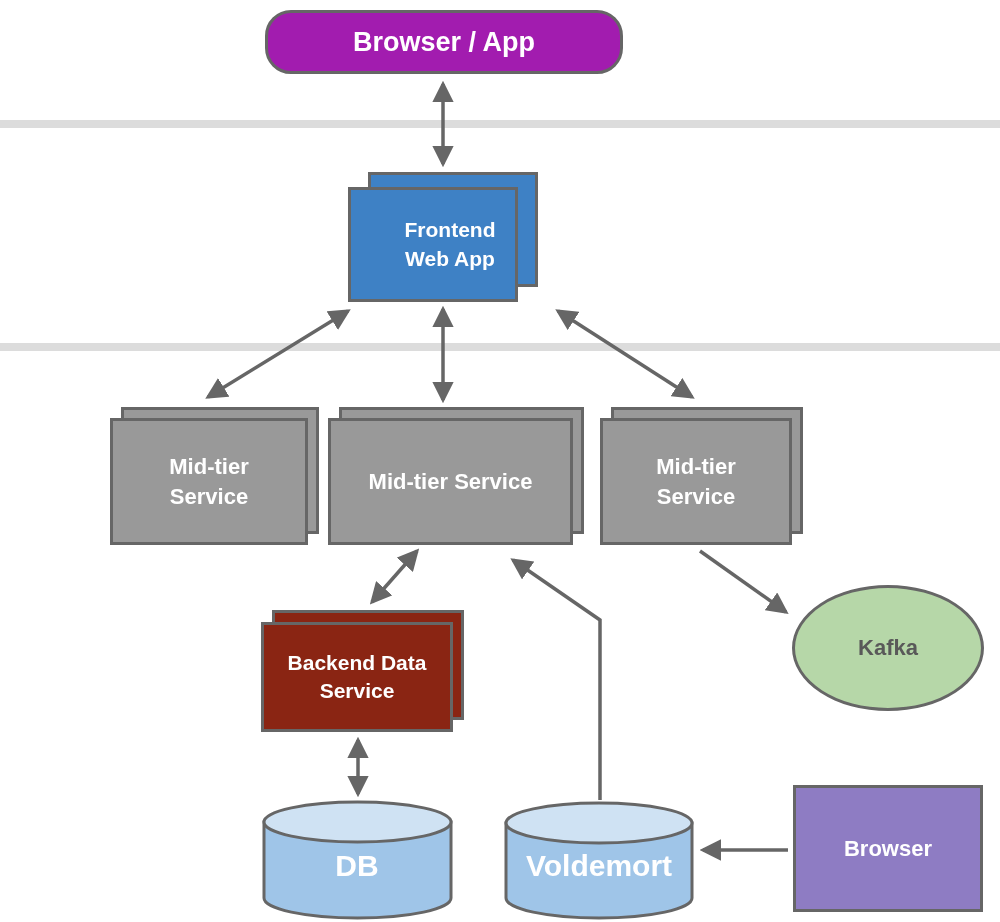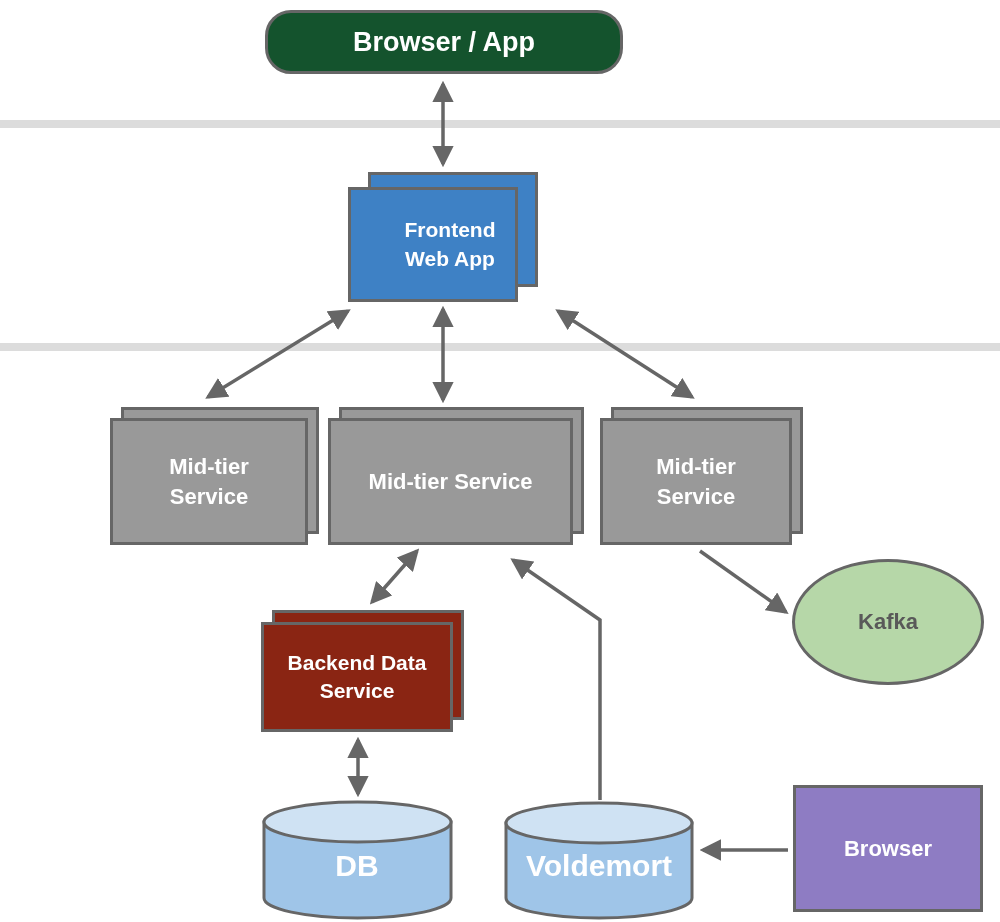--- a/index.html
+++ b/index.html
@@ -5,21 +5,21 @@
   html,body{margin:0;padding:0;background:#ffffff;}
   #canvas{position:relative;width:1000px;height:922px;background:#ffffff;overflow:hidden;
           font-family:"Liberation Sans",sans-serif;}
   .divider{position:absolute;left:0;width:1000px;height:8px;background:#dcdcdc;z-index:0;}
   #arrow-layer{position:absolute;left:0;top:0;z-index:1;pointer-events:none;}
   .node{position:absolute;z-index:2;display:flex;align-items:center;justify-content:center;
         box-sizing:border-box;border:3px solid #666666;text-align:center;font-weight:bold;color:#ffffff;}
   .stack{position:absolute;z-index:2;}
   .stack .back,.stack .front{position:absolute;box-sizing:border-box;border:3px solid #666666;
         display:flex;align-items:center;justify-content:center;text-align:center;font-weight:bold;color:#ffffff;}
-  .green{background:#14532d;border-radius:26px;}
+  .green{background:#a21caf;border-radius:26px;}
   .blue{background:#3e81c5;}
   .gray{background:#999999;}
   .darkred{background:#8a2513;}
   .purple{background:#8e7cc3;}
   .ellipse{border-radius:50%;background:#b6d7a8;color:#595959;}
   .lbl-narrow{display:inline-block;width:120px;line-height:1.35;}
   .lbl-mid{display:inline-block;width:120px;line-height:1.35;}
   .lbl-backend{display:inline-block;width:170px;line-height:1.35;}
   .cyl-label{position:absolute;z-index:2;color:#ffffff;font-weight:bold;font-size:30px;
         text-align:center;transform:translate(-50%,-50%);white-space:nowrap;}
@@ -93,21 +93,21 @@
     </div>
   </div>
 
   <div class="stack" style="left:261px;top:622px;width:192px;height:110px;">
     <div class="back darkred" style="left:11px;top:-12px;width:192px;height:110px;"></div>
     <div class="front darkred fs21" style="left:0;top:0;width:192px;height:110px;">
       <span class="lbl-backend">Backend Data Service</span>
     </div>
   </div>
 
-  <div class="node ellipse fs22" style="left:792px;top:559px;width:192px;height:126px;">
+  <div class="node ellipse fs22" style="left:792px;top:585px;width:192px;height:126px;">
     <span>Kafka</span>
   </div>
 
   <div class="node purple fs22" style="left:793px;top:785px;width:190px;height:127px;">
     <span>Browser</span>
   </div>
 
   <div class="cyl-label" style="left:357px;top:866px;">DB</div>
   <div class="cyl-label" style="left:599px;top:866px;">Voldemort</div>
 

